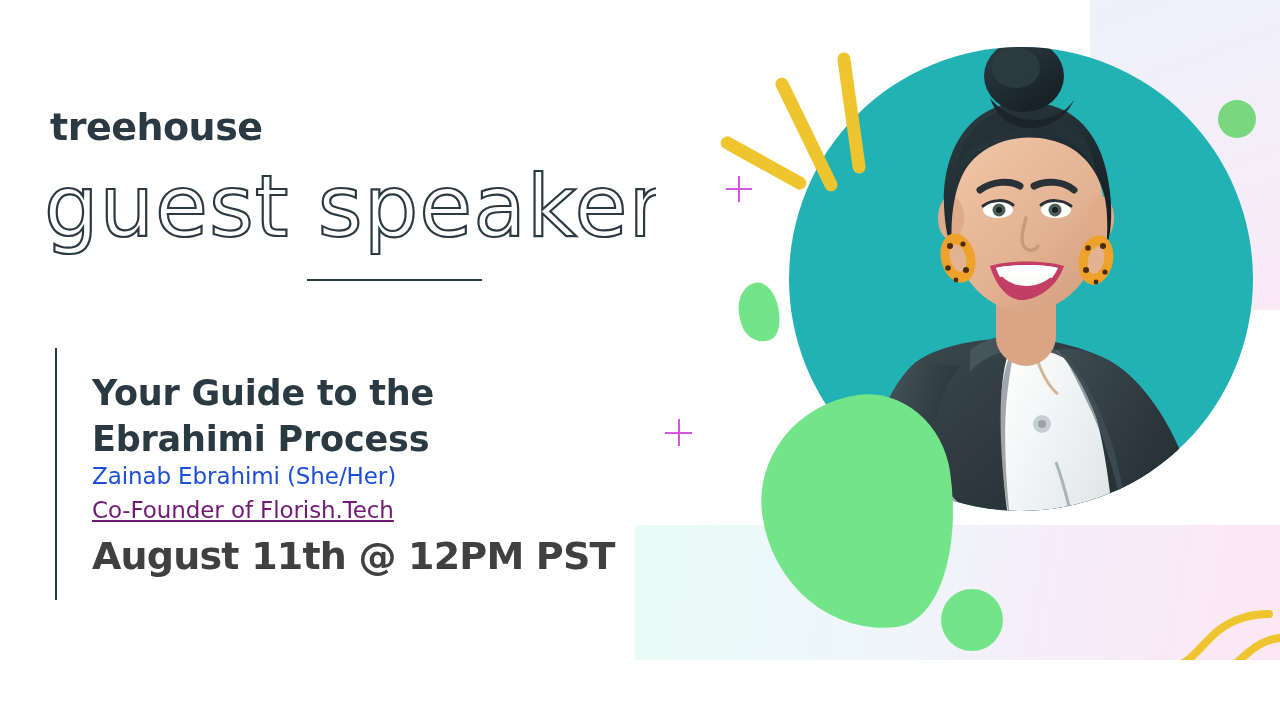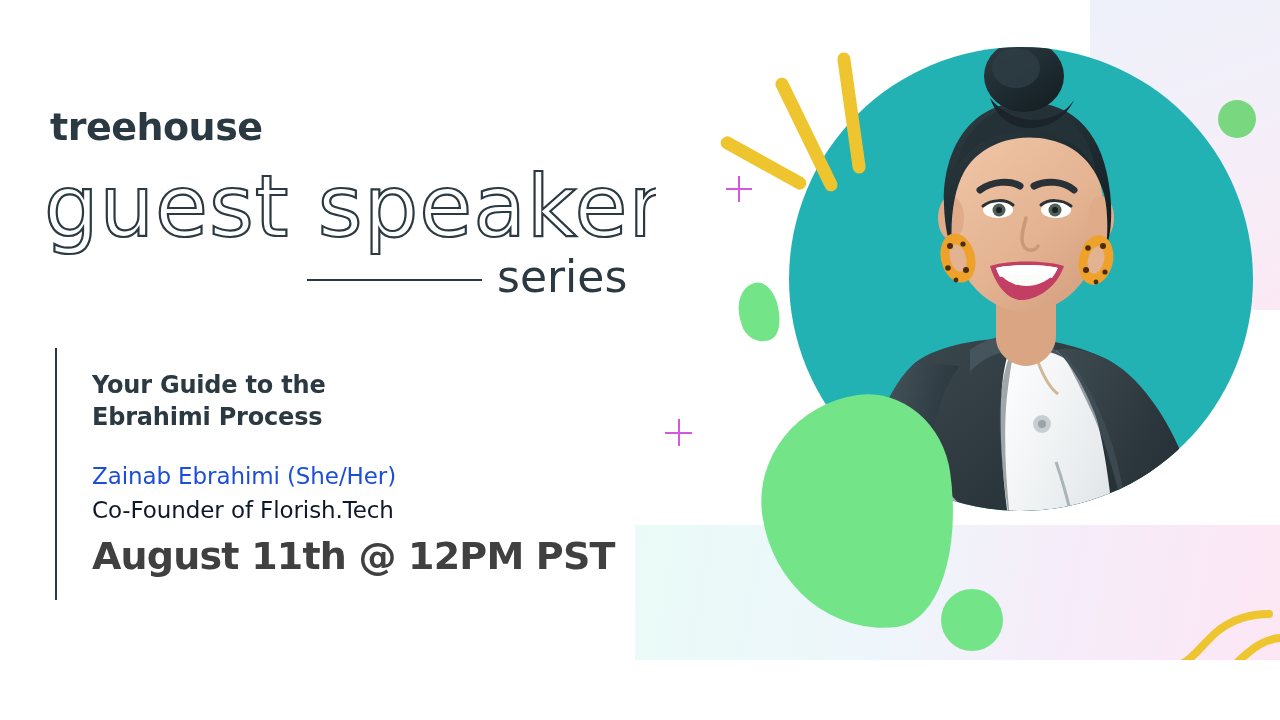--- a/index.html
+++ b/index.html
@@ -88,32 +88,33 @@
     font-size:44px;font-weight:400;color:#2b3a42;letter-spacing:0px;
     line-height:1;
   }
 
   .vrule{
     position:absolute;left:55px;top:348px;width:2px;height:252px;background:#2b3a42;
   }
 
   .talk-title{
     position:absolute;left:92px;top:370px;width:520px;
-    font-size:24px;font-weight:600;color:#2b3a42;line-height:1.32;
+    font-size:35px;font-weight:600;color:#2b3a42;line-height:1.32;
     letter-spacing:-0.2px;
   }
   .speaker-name{
     position:absolute;left:92px;top:462px;
     font-size:23px;font-weight:400;color:#1d4ed8;line-height:1.28;
     letter-spacing:-0.1px;
   }
   .speaker-role{
     position:absolute;left:92px;top:496px;
-    font-size:23px;font-weight:400;color:#0f172a;line-height:1.28;
+    font-size:23px;font-weight:400;color:#701a75;line-height:1.28;
     letter-spacing:-0.1px;
+    text-decoration:underline;
   }
   .datetime{
     position:absolute;left:92px;top:535px;
     font-size:38px;font-weight:700;color:#404040;line-height:1.15;
     letter-spacing:-0.8px;
   }
 </style>
 </head>
 <body>
 
@@ -261,21 +262,20 @@
     <path d="M36,106 C54,106 66,86 84,72 C96,62 108,58 118,58" stroke="#eec52e" stroke-width="8" fill="none" stroke-linecap="round"></path>
   </svg>
 
   <div class="brand">treehouse</div>
 
   <svg class="headline-outline" viewBox="0 0 620 100">
     <text x="8" y="76" font-family="DejaVu Sans, sans-serif" font-size="86" font-weight="400" letter-spacing="1" fill="none" stroke="#2b3a42" stroke-width="2.2">guest speaker</text>
   </svg>
 
   <div class="series-rule"></div>
-  <div class="series-word">series</div>
 
   <div class="vrule"></div>
 
   <div class="talk-title">
     <div>Your Guide to the</div>
     <div>Ebrahimi Process</div>
   </div>
 
   <div class="speaker-name">Zainab Ebrahimi (She/Her)</div>
   <div class="speaker-role">Co-Founder of Florish.Tech</div>

